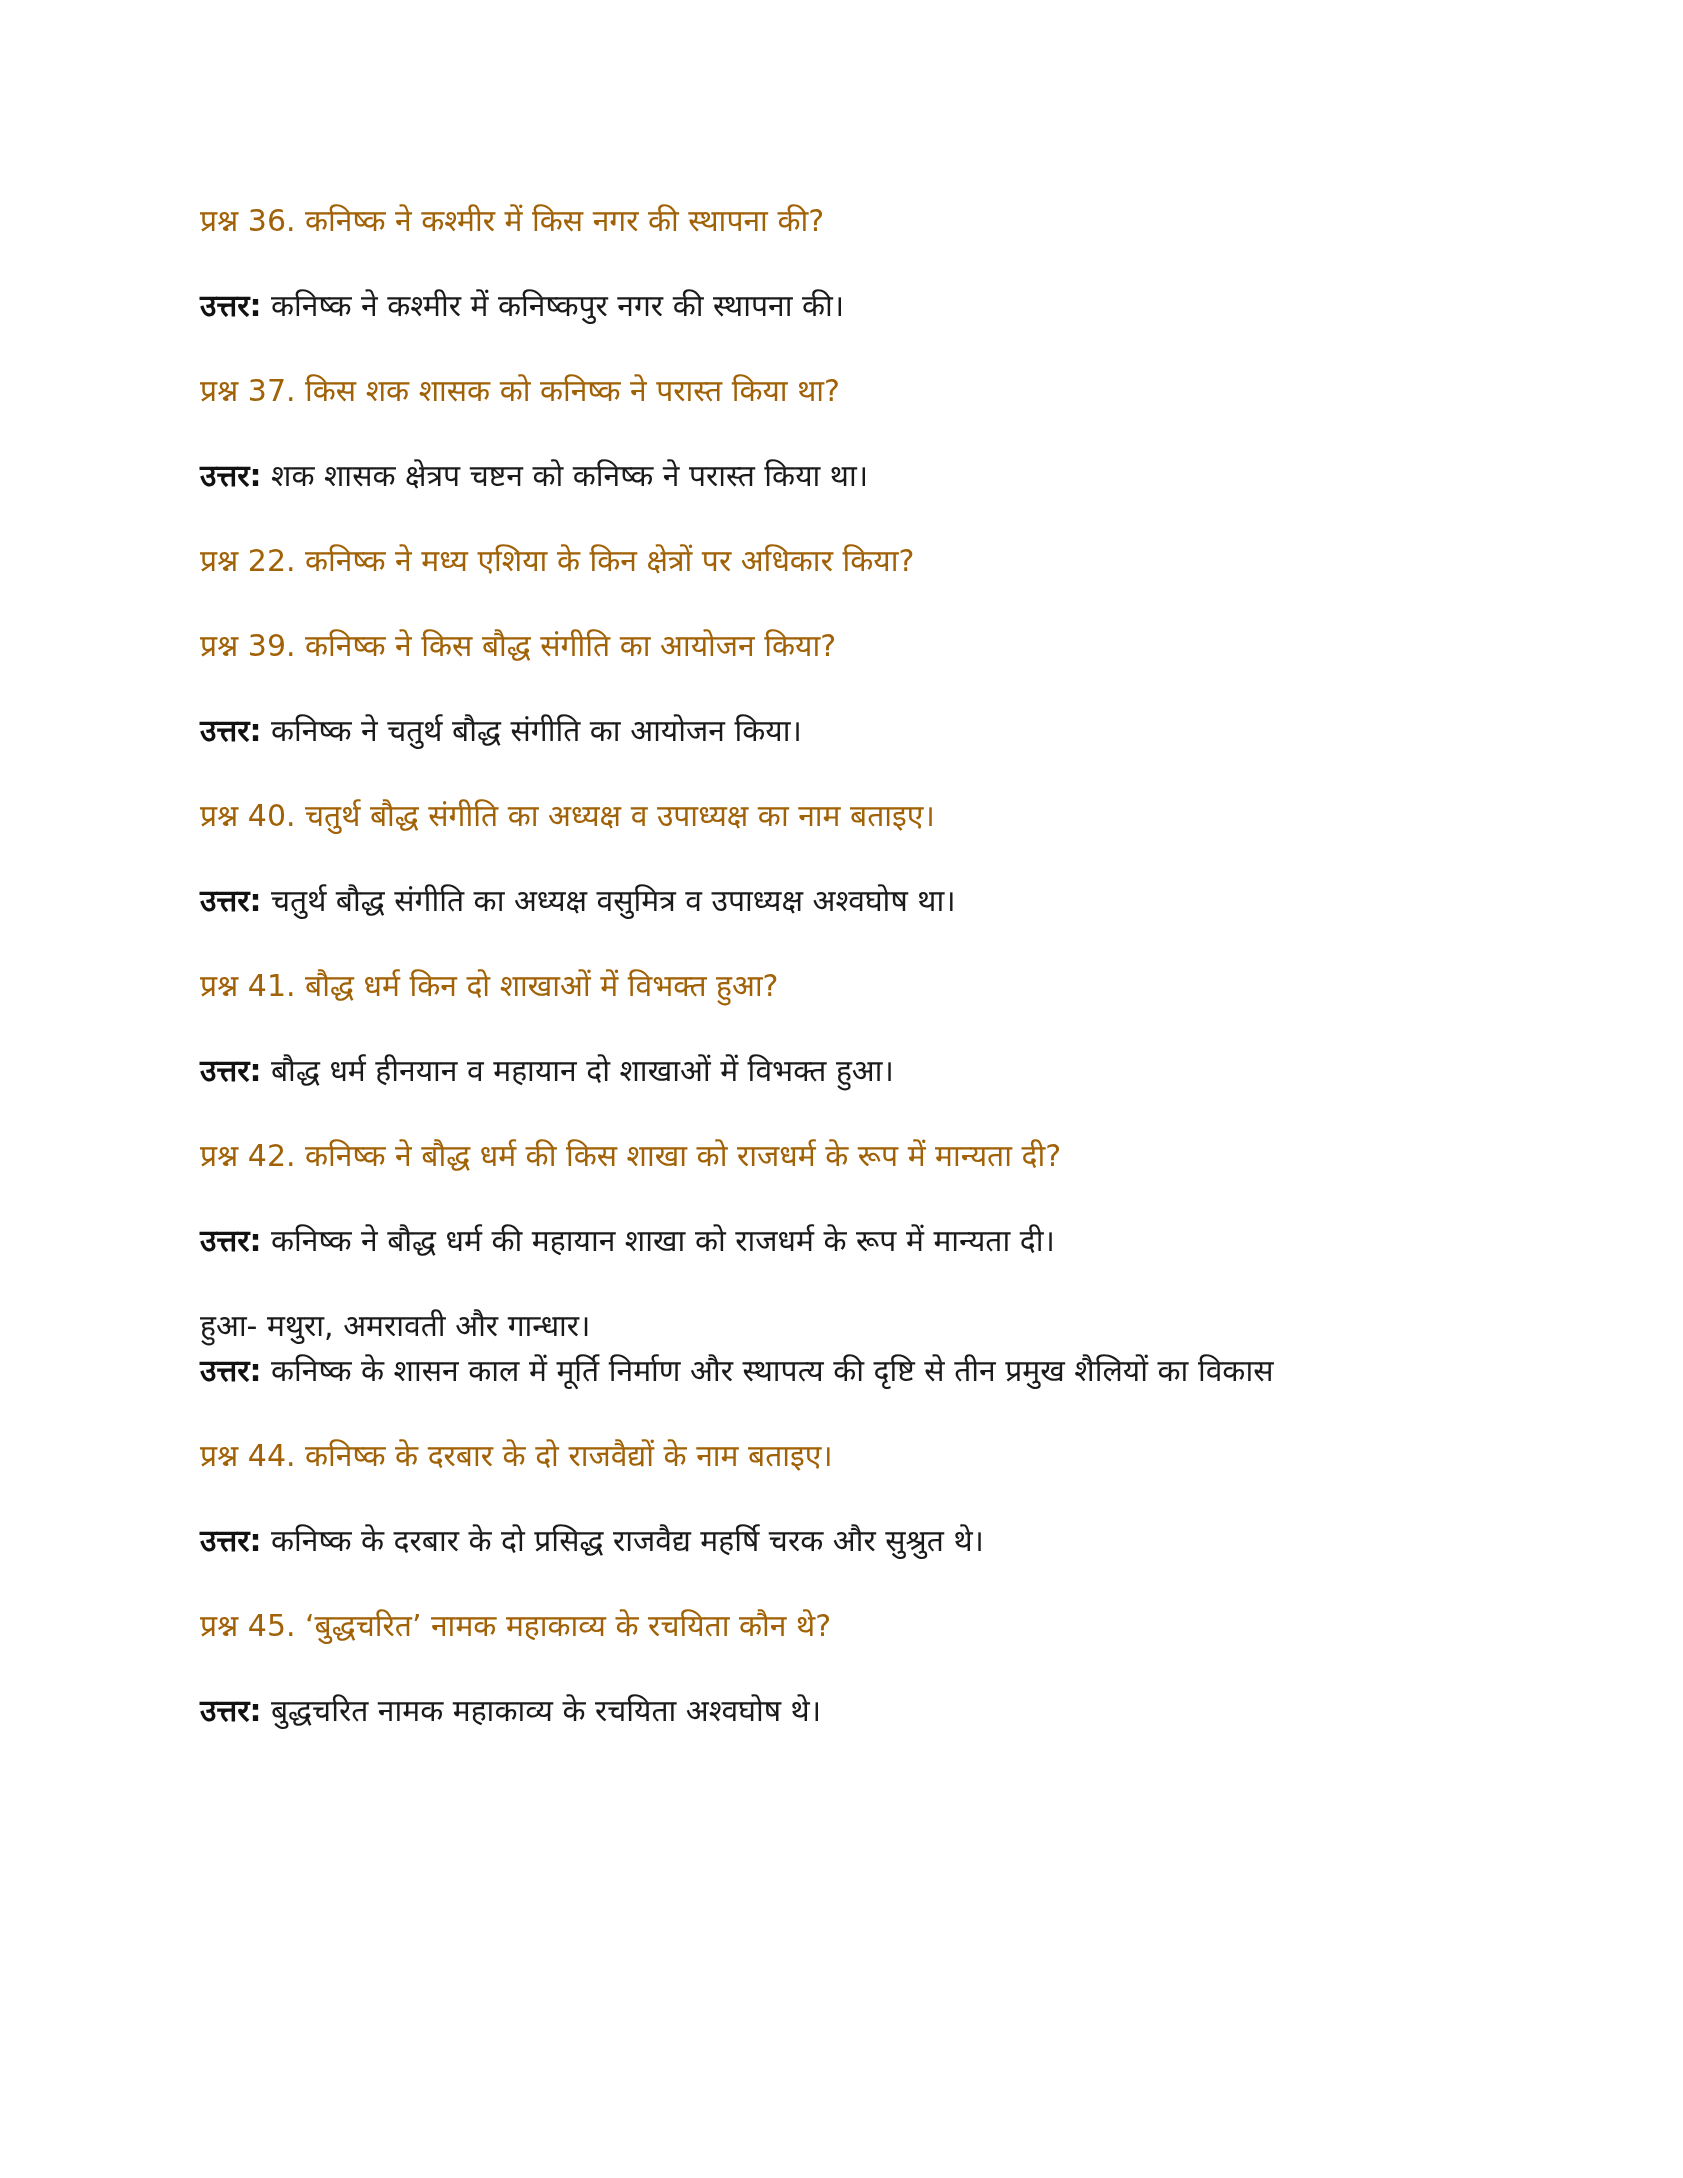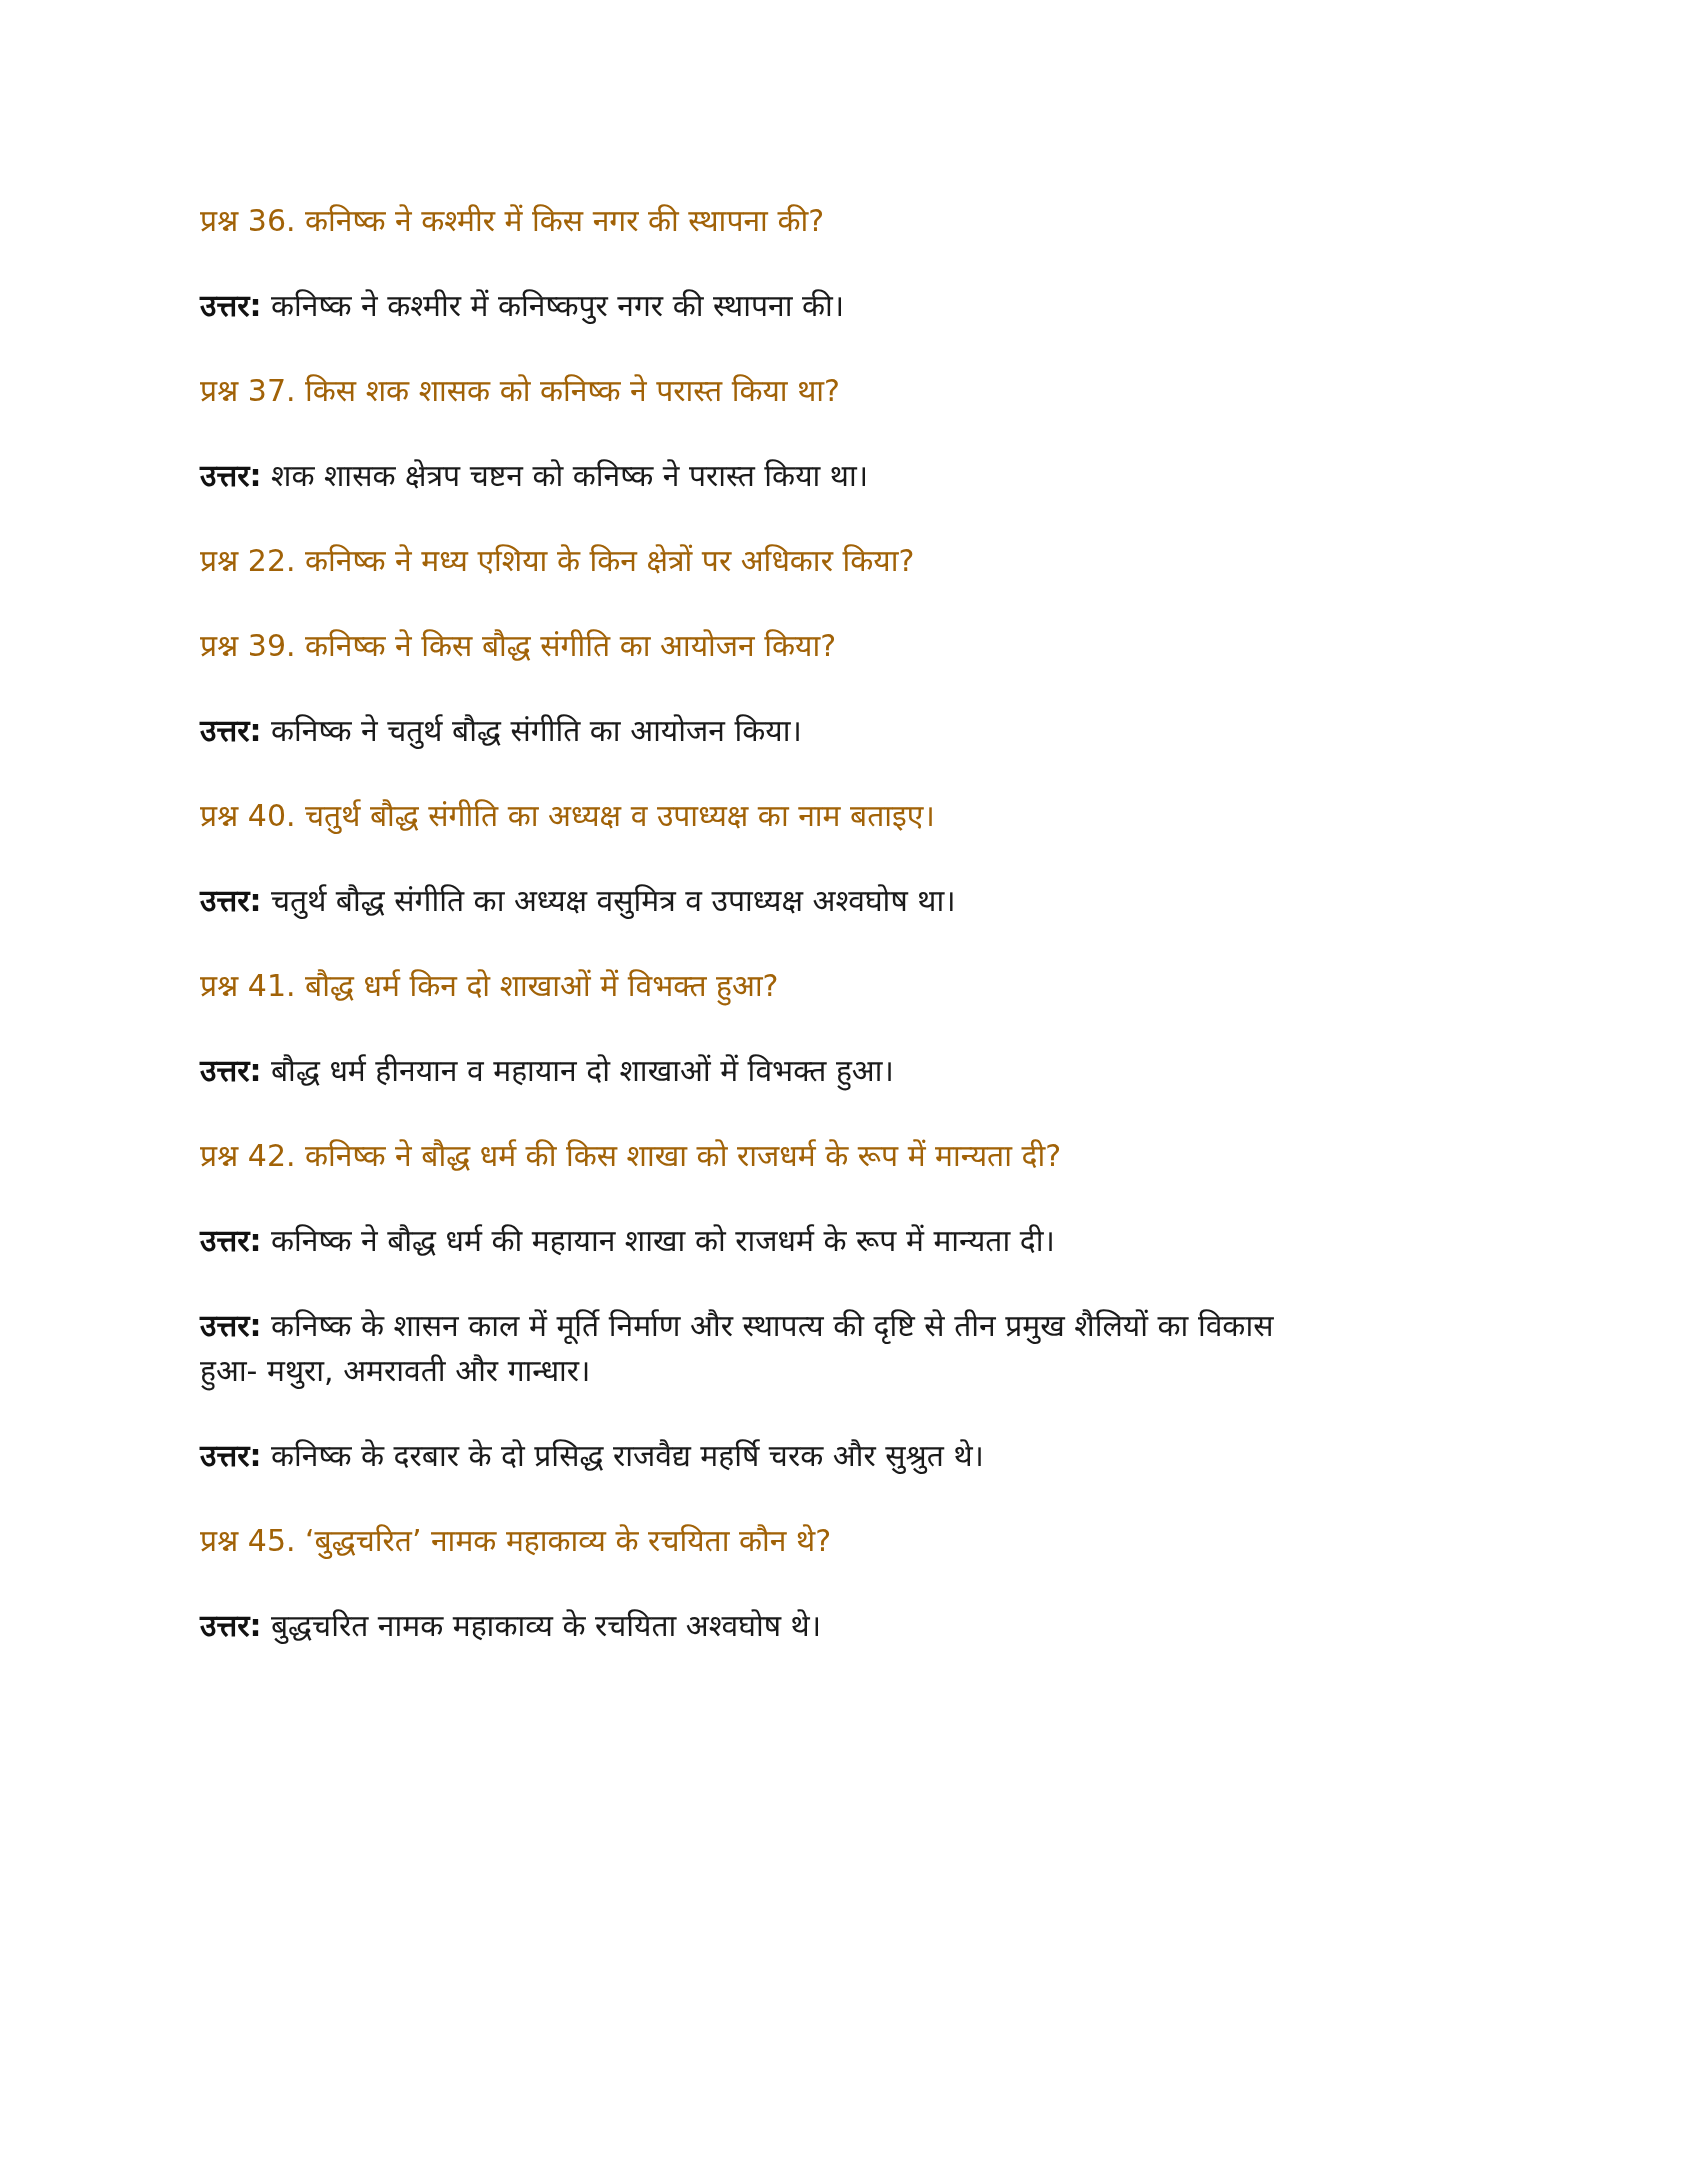--- a/index.html
+++ b/index.html
@@ -107,26 +107,29 @@
     <p class="para question">
       <span class="line">प्रश्न 42. कनिष्क ने बौद्ध धर्म की किस शाखा को राजधर्म के रूप में मान्यता दी?</span>
     </p>
     <p class="para answer">
       <span class="line"><span class="answer-label">उत्तर:</span> <span>कनिष्क ने बौद्ध धर्म की महायान शाखा को राजधर्म के रूप में मान्यता दी।</span></span>
     </p>
   </div>
 
   <div class="qa-block">
     <p class="para answer">
+      <span class="line">हुआ- मथुरा, अमरावती और गान्धार।</span>
       <span class="line"><span class="answer-label">उत्तर:</span> <span>कनिष्क के शासन काल में मूर्ति निर्माण और स्थापत्य की दृष्टि से तीन प्रमुख शैलियों का विकास</span></span>
-      <span class="line">हुआ- मथुरा, अमरावती और गान्धार।</span>
     </p>
   </div>
 
   <div class="qa-block">
+    <p class="para question">
+      <span class="line">प्रश्न 44. कनिष्क के दरबार के दो राजवैद्यों के नाम बताइए।</span>
+    </p>
     <p class="para answer">
       <span class="line"><span class="answer-label">उत्तर:</span> <span>कनिष्क के दरबार के दो प्रसिद्ध राजवैद्य महर्षि चरक और सुश्रुत थे।</span></span>
     </p>
   </div>
 
   <div class="qa-block">
     <p class="para question">
       <span class="line">प्रश्न 45. ‘बुद्धचरित’ नामक महाकाव्य के रचयिता कौन थे?</span>
     </p>
     <p class="para answer">

